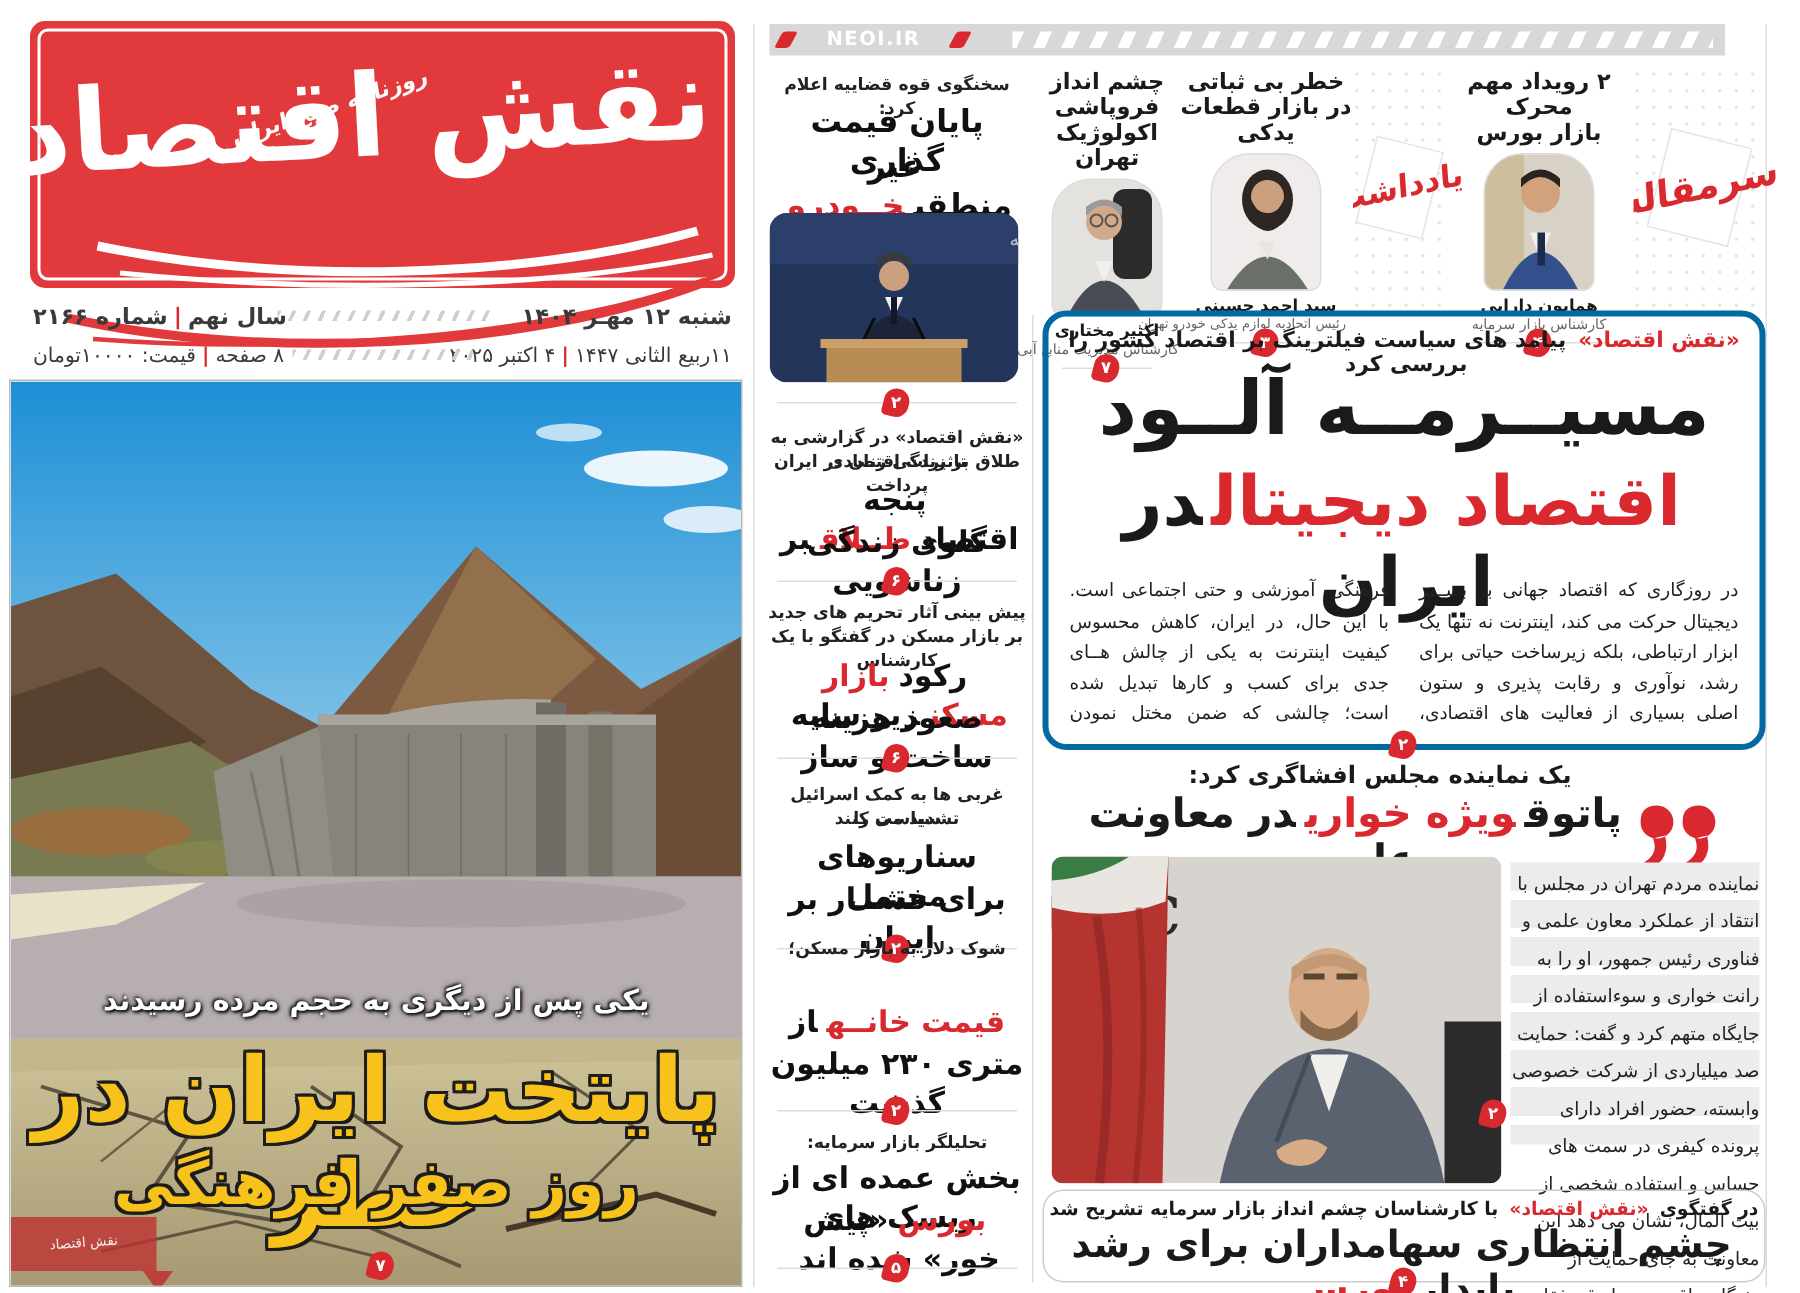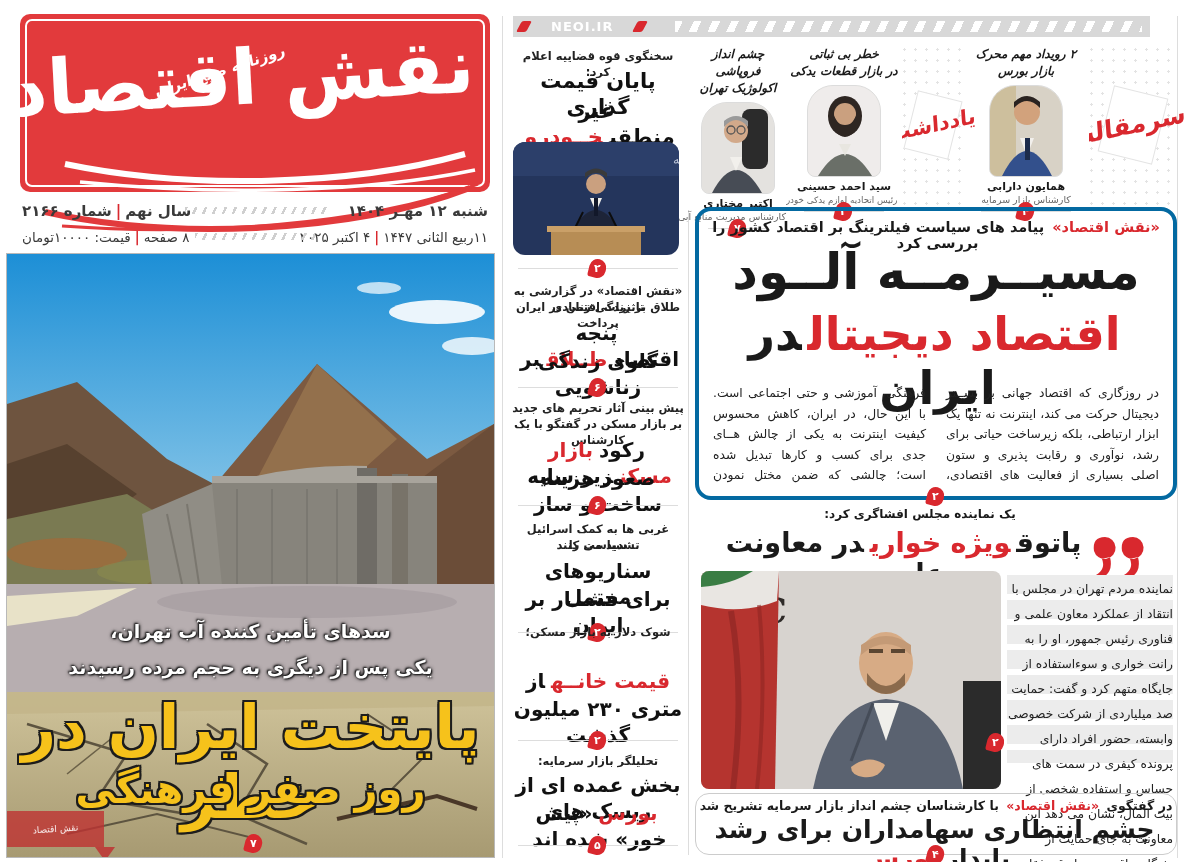--- a/index.html
+++ b/index.html
@@ -40,21 +40,21 @@
   
   .strip{left:513px;top:16px;width:637px;height:21px;background:#d8d8d8;direction:ltr;display:flex;align-items:center;gap:16px;}
   .strip .mark{width:10px;height:11px;background:#d9282e;transform:skewX(-28deg);margin:0 6px;border-radius:2px;}
   .strip .site{color:#fff;font-weight:bold;font-size:13px;letter-spacing:1px;font-family:"DejaVu Sans",sans-serif;}
   .strip .dashes{flex:1;height:11px;margin:0 8px;
      background:repeating-linear-gradient(115deg,#fff 0 7px,transparent 7px 17px);}
   
   .columnists{left:690px;top:44px;width:487px;height:161px;
       background-image:radial-gradient(#e3e3e3 1.1px,transparent 1.2px);background-size:11px 11px;}
   .colcell{position:absolute;top:0;height:100%;background:#fff;text-align:center;}
-  .ctitle{font-size:12px;font-weight:bold;line-height:17px;margin-top:2px;font-style:italic;}
+  .ctitle{font-size:15px;font-weight:bold;line-height:17px;margin-top:2px;}
   .cphoto{margin:5px auto 0;width:72px;height:90px;border:1px solid #dcdcdc;border-radius:26px 26px 8px 8px;overflow:hidden;background:#e8e5e0;}
   .cname{font-size:11px;font-weight:bold;margin-top:3px;}
   .crole{font-size:9.5px;color:#666;margin-top:1px;white-space:nowrap;}
   .cdiv{position:relative;margin:6px 18px 0;height:1px;background:#ddd;}
   .label-cell{display:flex;align-items:center;justify-content:center;background:transparent;}
   .callig{position:relative;color:#d9282e;font-size:25px;font-weight:bold;transform:rotate(-12deg) skewX(-8deg);white-space:nowrap;}
   .sheet{position:absolute;width:54px;height:66px;background:#fff;border:1px solid #e4e4e4;transform:rotate(14deg);}
   
   .drop{position:absolute;width:17px;height:19px;background:#d9282e;border-radius:9px 9px 9px 3px;
         transform:rotate(14deg);display:flex;align-items:center;justify-content:center;}
@@ -69,21 +69,21 @@
   
   .lead{left:695px;top:207px;width:482px;height:293px;border:4px solid #0369a1;border-radius:16px;box-sizing:border-box;}
   .lead .kick{position:absolute;top:8px;width:100%;text-align:center;font-size:14.5px;font-weight:bold;}
   .lead .h1{position:absolute;top:32px;width:100%;text-align:center;font-size:50px;font-weight:bold;letter-spacing:-1px;}
   .lead .h2{position:absolute;top:96px;width:100%;text-align:center;font-size:46px;font-weight:bold;letter-spacing:-1px;}
   .lead .body{position:absolute;top:172px;left:14px;right:14px;height:108px;overflow:hidden;
               font-size:12.3px;line-height:20.5px;text-align:justify;column-count:2;column-gap:20px;color:#222;}
   .lead>.drop{left:50%;margin-left:-9px;bottom:-10px;}
   
   .patogh{left:695px;top:505px;width:482px;height:286px;}
-  .patogh .kick{position:absolute;top:2px;left:70px;width:310px;text-align:center;font-size:12px;font-weight:bold;}
+  .patogh .kick{position:absolute;top:2px;left:70px;width:310px;text-align:center;font-size:16px;font-weight:bold;}
   .patogh .head{position:absolute;top:22px;left:30px;width:360px;text-align:center;font-size:27px;font-weight:bold;}
   .p-photo{position:absolute;left:6px;top:66px;width:300px;height:218px;border-radius:8px;overflow:hidden;}
   .p-body{position:absolute;right:4px;top:70px;width:166px;height:186px;font-size:12.3px;line-height:25px;
           text-align:right;color:#222;padding-top:2px;
           background:repeating-linear-gradient(to bottom,#ececec 0 19px,#fff 19px 25px);}
   .quote-icon{position:absolute;right:28px;top:30px;}
   
   .bourse{left:695px;top:793px;width:482px;height:62px;border:1px solid #ccc;border-radius:14px;box-sizing:border-box;text-align:center;}
   .bourse .kick{margin-top:4px;font-size:12.5px;font-weight:bold;}
   .bourse .head{font-size:25px;font-weight:bold;margin-top:2px;}
@@ -167,21 +167,20 @@
     <polygon points="0,342 130,334 70,362 0,372" fill="#e8e2c8"></polygon>
     <rect x="0" y="438" width="487" height="165" fill="url(#earth)"></rect>
     <polygon points="0,438 487,438 487,452 0,460" fill="#c2b488" opacity=".8"></polygon>
     <path d="M20 470 L 120 500 L 90 545 L 180 560" stroke="#5d5440" stroke-width="2.5" fill="none"></path>
     <path d="M200 470 L 260 510 L 230 560 L 300 590" stroke="#5d5440" stroke-width="2.5" fill="none"></path>
     <path d="M360 460 L 420 500 L 380 540" stroke="#5d5440" stroke-width="2" fill="none"></path>
     <path d="M60 580 L 150 560 L 250 585" stroke="#5d5440" stroke-width="2" fill="none"></path>
     <path d="M330 565 L 430 542 L 470 555" stroke="#4a3828" stroke-width="4" fill="none"></path>
     <path d="M110 480 L 60 520" stroke="#6b6148" stroke-width="1.5" fill="none"></path>
   </svg>
-  <div class="dam-kicker" style="top:366px;">سدهای تأمین کننده آب تهران،</div>
   <div class="dam-kicker" style="top:402px;">یکی پس از دیگری به حجم مرده رسیدند</div>
   <div class="dam-head" style="top:438px;font-size:60px;">پایتخت ایران در خطر</div>
   <div class="dam-head" style="top:512px;font-size:40px;">روز صفر فرهنگی</div>
   <div class="drop" style="left:238px;top:580px;">
       <b>۷</b>
     </div>
   <div class="watermark">
       <span>نقش اقتصاد</span>
     </div>
 </div>

